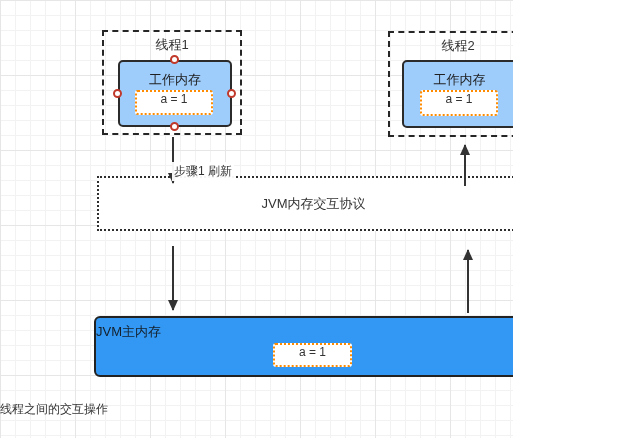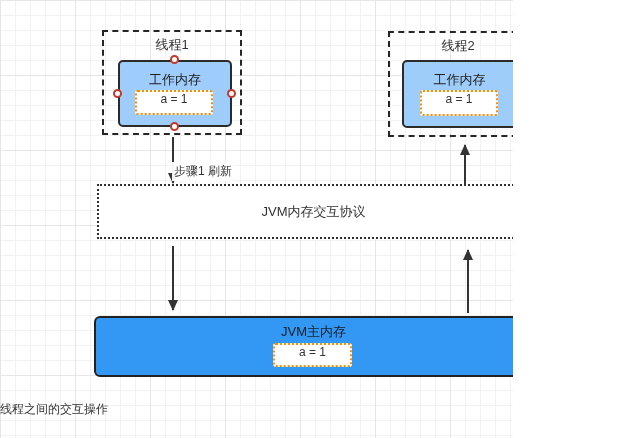--- a/index.html
+++ b/index.html
@@ -40,21 +40,21 @@
   }
   .protocol-box{
     background:#ffffff;
     border:2px dotted #2e2e2e;
     color:#333;font-size:13px;
     display:flex;align-items:center;justify-content:center;
   }
   .mainmem-box{
     background:var(--mm-fill,#3398f4);
     border:2px solid #222222;border-radius:6px;
-    color:#14202b;font-size:13px;text-align:center;
+    color:#14202b;font-size:13px;
   }
   .mainmem-label{display:block;padding-top:5px;}
   .handle{
     position:absolute;width:9px;height:9px;border-radius:50%;
     background:#ffffff;border:2px solid var(--handle-ring,#c0392b);
     box-sizing:border-box;z-index:6;
   }
   .arrow-label{
     position:absolute;z-index:5;
     font-size:12px;color:#333;
@@ -104,21 +104,21 @@
   </div>
   <div class="abs wm-box" style="left:402px;top:60px;width:115px;height:68px;z-index:2;">
     <span class="wm-label">工作内存</span>
   </div>
   <div class="abs var-box" style="left:420px;top:90px;width:78px;height:26px;z-index:3;">
     <span>a = 1</span>
   </div>
 
   <span class="arrow-label" style="left:148px;top:162px;margin-left:24px;">步骤1 刷新</span>
 
-  <div class="abs protocol-box" style="left:97px;top:184px;width:433px;height:55px;">
+  <div class="abs protocol-box" style="left:97px;top:176px;width:433px;height:55px;">
     <span>JVM内存交互协议</span>
   </div>
 
   <div class="abs mainmem-box" style="left:94px;top:316px;width:439px;height:61px;">
     <span class="mainmem-label">JVM主内存</span>
   </div>
   <div class="abs var-box" style="left:273px;top:343px;width:79px;height:24px;z-index:3;">
     <span>a = 1</span>
   </div>
 

